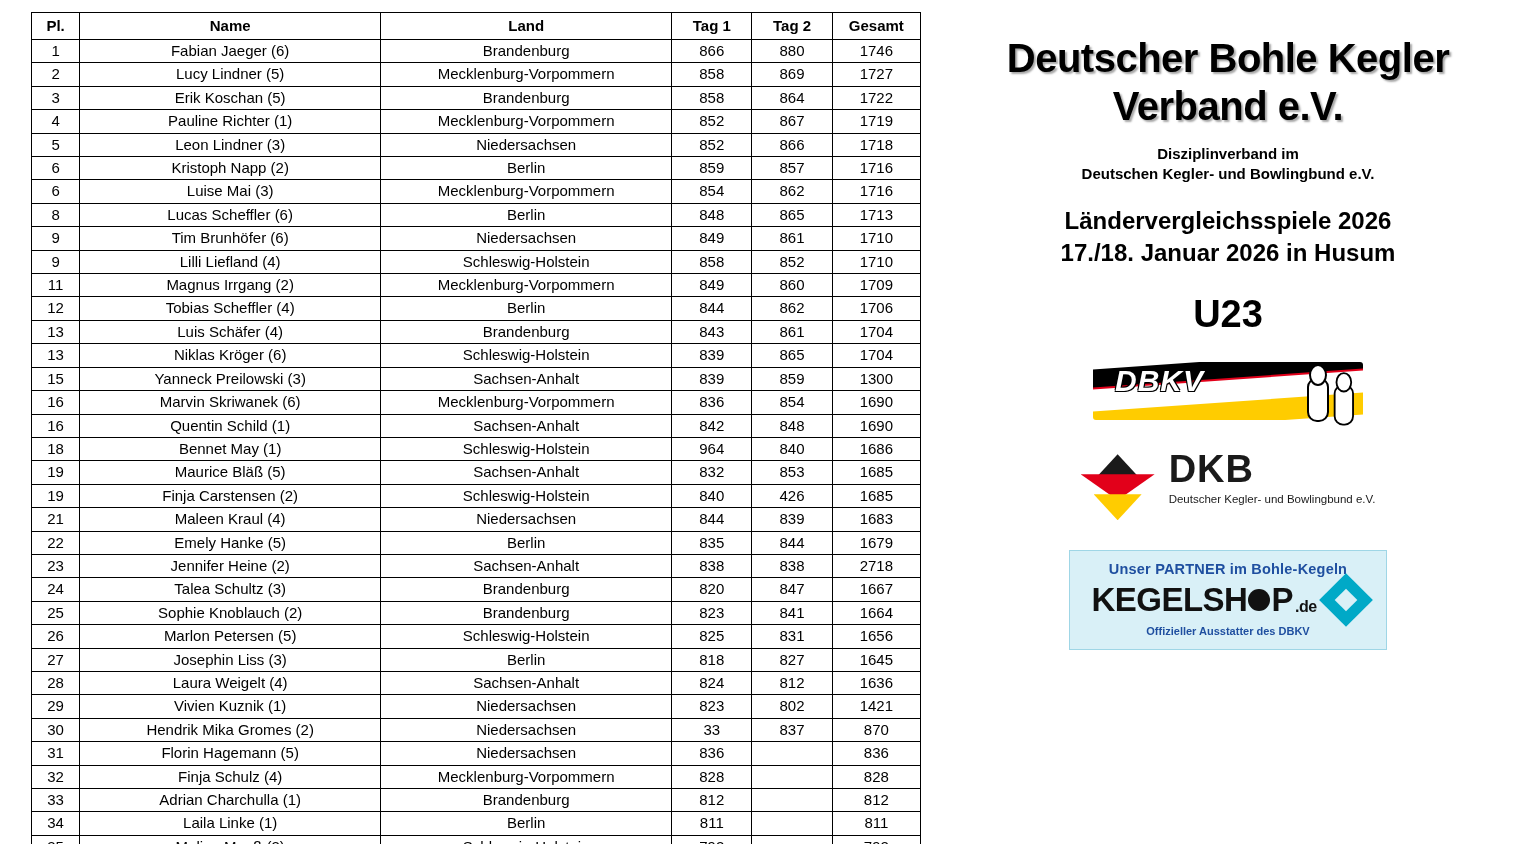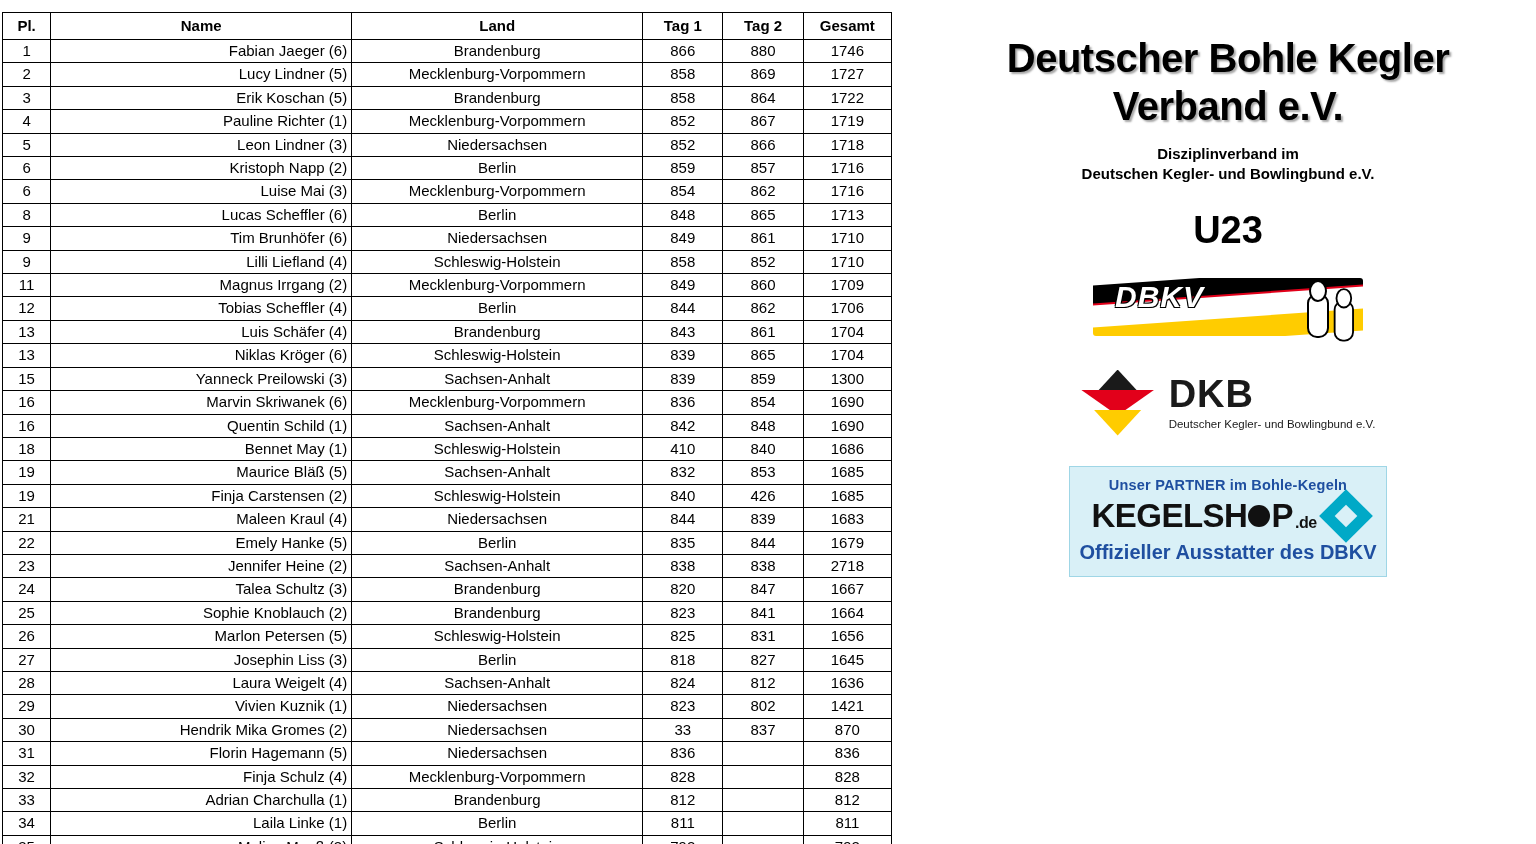--- a/index.html
+++ b/index.html
@@ -17,21 +17,21 @@
     position: relative;
     width: 1536px;
     height: 844px;
     display: flex;
     flex-direction: row;
   }
 
   
   .table-panel {
     width: 920px;
-    padding: 12px 0 0 2px;
+    padding: 12px 0 0 31px;
     box-sizing: border-box;
   }
   table.results {
     border-collapse: collapse;
     table-layout: fixed;
     width: 890px;
     font-size: 15px;
     color: #000;
   }
   table.results th,
@@ -51,21 +51,21 @@
     line-height: 26px;
   }
   col.c-pl    { width: 48px; }
   col.c-name  { width: 300px; }
   col.c-land  { width: 290px; }
   col.c-tag1  { width: 80px; }
   col.c-tag2  { width: 80px; }
   col.c-ges   { width: 88px; }
 
   td.pl   { text-align: center; }
-  td.name { text-align: right; padding-left: 8px; }
+  td.name { text-align: center; padding-left: 8px; }
   td.land { text-align: center; padding-left: 8px; }
   td.num  { text-align: center; }
 
   
   .side-panel {
     flex: 1;
     display: flex;
     flex-direction: column;
     align-items: center;
     padding-top: 34px;
@@ -164,21 +164,20 @@
     background: #fff;
     border: 2px solid #000;
     border-radius: 50%;
   }
   .pin.second { right: 8px; top: 8px; transform: scale(0.92); }
 
   
   .dkb-logo {
     margin-top: 30px;
     display: flex;
-    align-items: center;
     gap: 14px;
   }
   .dkb-mark {
     position: relative;
     width: 74px;
     height: 74px;
   }
   .dkb-mark .d-black {
     position: absolute;
     left: 13px; top: 4px;
@@ -268,21 +267,21 @@
   .shop-diamond::after {
     content: "";
     position: absolute;
     left: 11px; top: 11px;
     width: 16px; height: 16px;
     background: #d9f0f7;
     transform: rotate(0deg);
   }
   .partner-bottom {
     margin-top: 6px;
-    font-size: 20px;
+    font-size: 11px;
     font-weight: bold;
     color: #1f4fa0;
   }
 </style>
 </head>
 <body>
 
 <div class="page">
 
   <div class="table-panel">
@@ -439,21 +438,21 @@
             <td class="name">Quentin Schild (1)</td>
             <td class="land">Sachsen-Anhalt</td>
             <td class="num">842</td>
             <td class="num">848</td>
             <td class="num">1690</td>
           </tr>
           <tr>
             <td class="pl">18</td>
             <td class="name">Bennet May (1)</td>
             <td class="land">Schleswig-Holstein</td>
-            <td class="num">410</td>
+            <td class="num">964</td>
             <td class="num">840</td>
             <td class="num">1686</td>
           </tr>
           <tr>
             <td class="pl">19</td>
             <td class="name">Maurice Bläß (5)</td>
             <td class="land">Sachsen-Anhalt</td>
             <td class="num">832</td>
             <td class="num">853</td>
             <td class="num">1685</td>
@@ -591,20 +590,24 @@
   </div>
 
   <div class="side-panel">
     <div class="org-title">Deutscher Bohle Kegler Verband e.V.</div>
 
     <div class="org-sub">
       <div>Disziplinverband im</div>
       <div>Deutschen Kegler- und Bowlingbund e.V.</div>
     </div>
 
+    <div class="event-block">
+      <div>Ländervergleichsspiele 2026</div>
+      <div>17./18. Januar 2026 in Husum</div>
+    </div>
 
     <div class="category">U23</div>
 
     <div class="dbkv-logo">
       <div class="dbkv-flag">
         <div class="stripe s-black"></div>
         <div class="stripe s-red"></div>
         <div class="stripe s-white"></div>
         <div class="stripe s-yellow"></div>
       </div>

